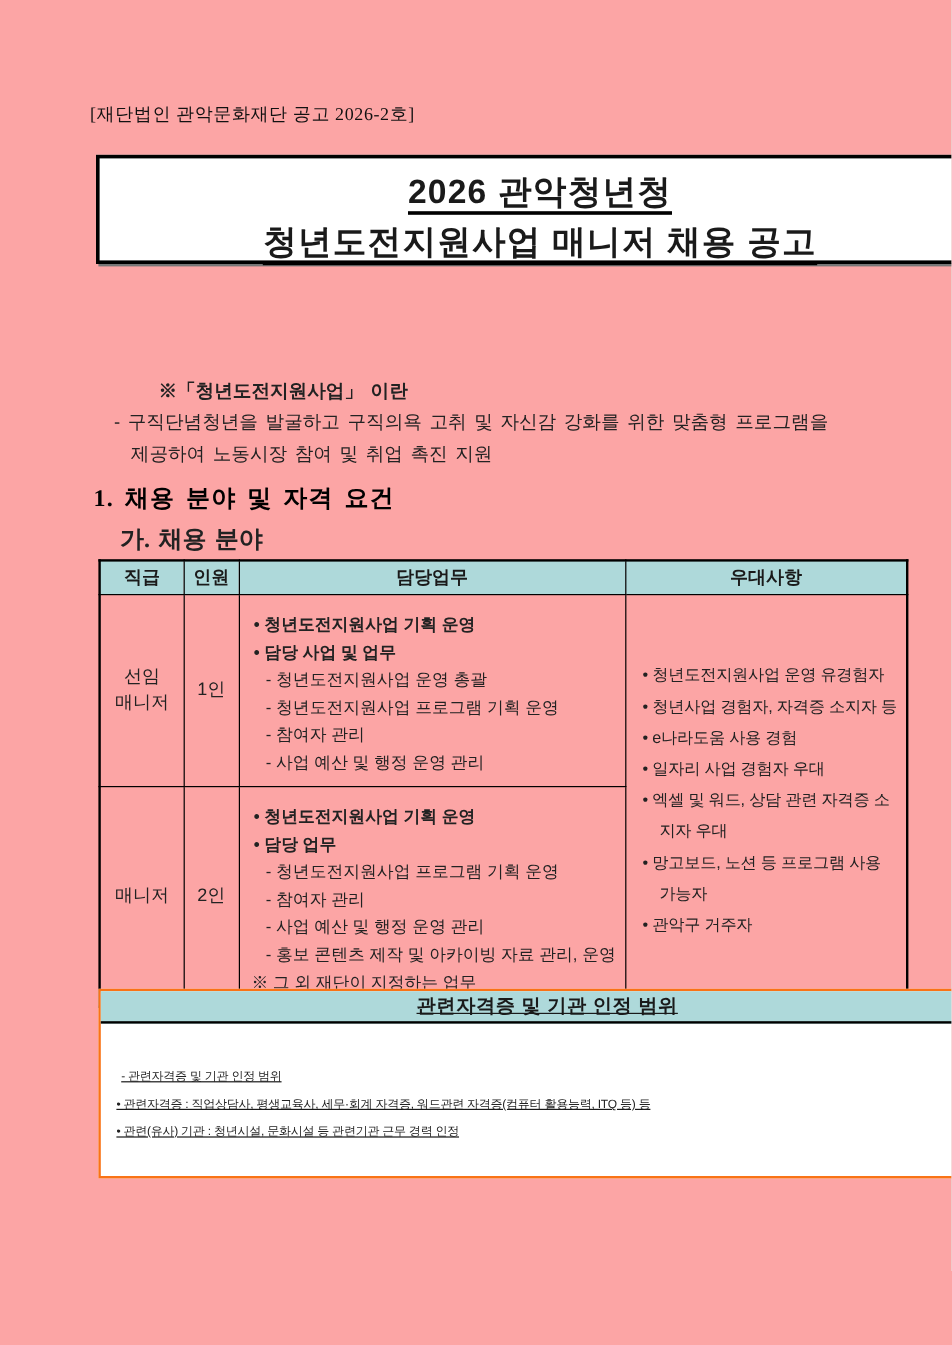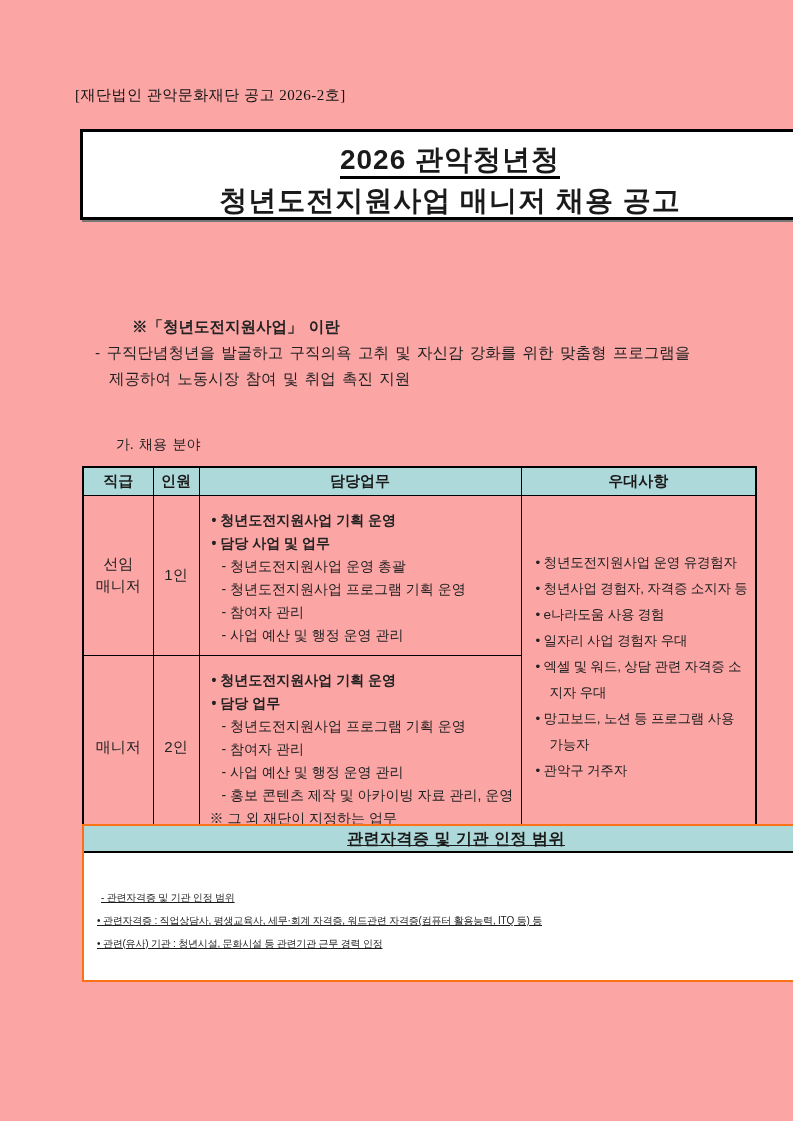--- a/index.html
+++ b/index.html
@@ -53,23 +53,23 @@
   .note .note-l1 { margin-left: 10px; }
   .note .note-l2 { margin-left: 24px; }
 
   
   .sec-heading {
     position: absolute; left: 78px; top: 402px;
     font-family: "Liberation Serif", serif;
     font-size: 20px; font-weight: bold; letter-spacing: 1px; word-spacing: 3px; color: #000;
   }
   .sec-sub {
-    position: absolute; left: 116px; top: 436px;
+    position: absolute; left: 100px; top: 436px;
     font-family: "Liberation Serif", serif;
-    font-size: 14px; word-spacing: 2px; color: #222;
+    font-size: 20px; word-spacing: 2px; color: #222; font-weight: bold;
   }
 
   
   .recruit-table {
     position: absolute; left: 82px; top: 466px;
     width: 673px; border-collapse: collapse;
     border: 2px solid #000;
     table-layout: fixed;
   }
   .recruit-table th, .recruit-table td { border: 1px solid #000; }
@@ -136,20 +136,21 @@
     <span class="title-line"><span>청년도전지원사업 매니저 채용 공고</span></span>
   </div>
 
 
   <div class="note">
     <div class="note-title">※「청년도전지원사업」 이란</div>
     <div class="note-l1">- 구직단념청년을 발굴하고 구직의욕 고취 및 자신감 강화를 위한 맞춤형 프로그램을</div>
     <div class="note-l2">제공하여 노동시장 참여 및 취업 촉진 지원</div>
   </div>
 
+  <div class="sec-heading">1. 채용 분야 및 자격 요건</div>
   <div class="sec-sub">가. 채용 분야</div>
 
   <table class="recruit-table">
     <colgroup>
       <col class="col-rank">
         <col class="col-count">
         <col class="col-duty">
         <col class="col-pref">
     </colgroup>
     <tbody>

